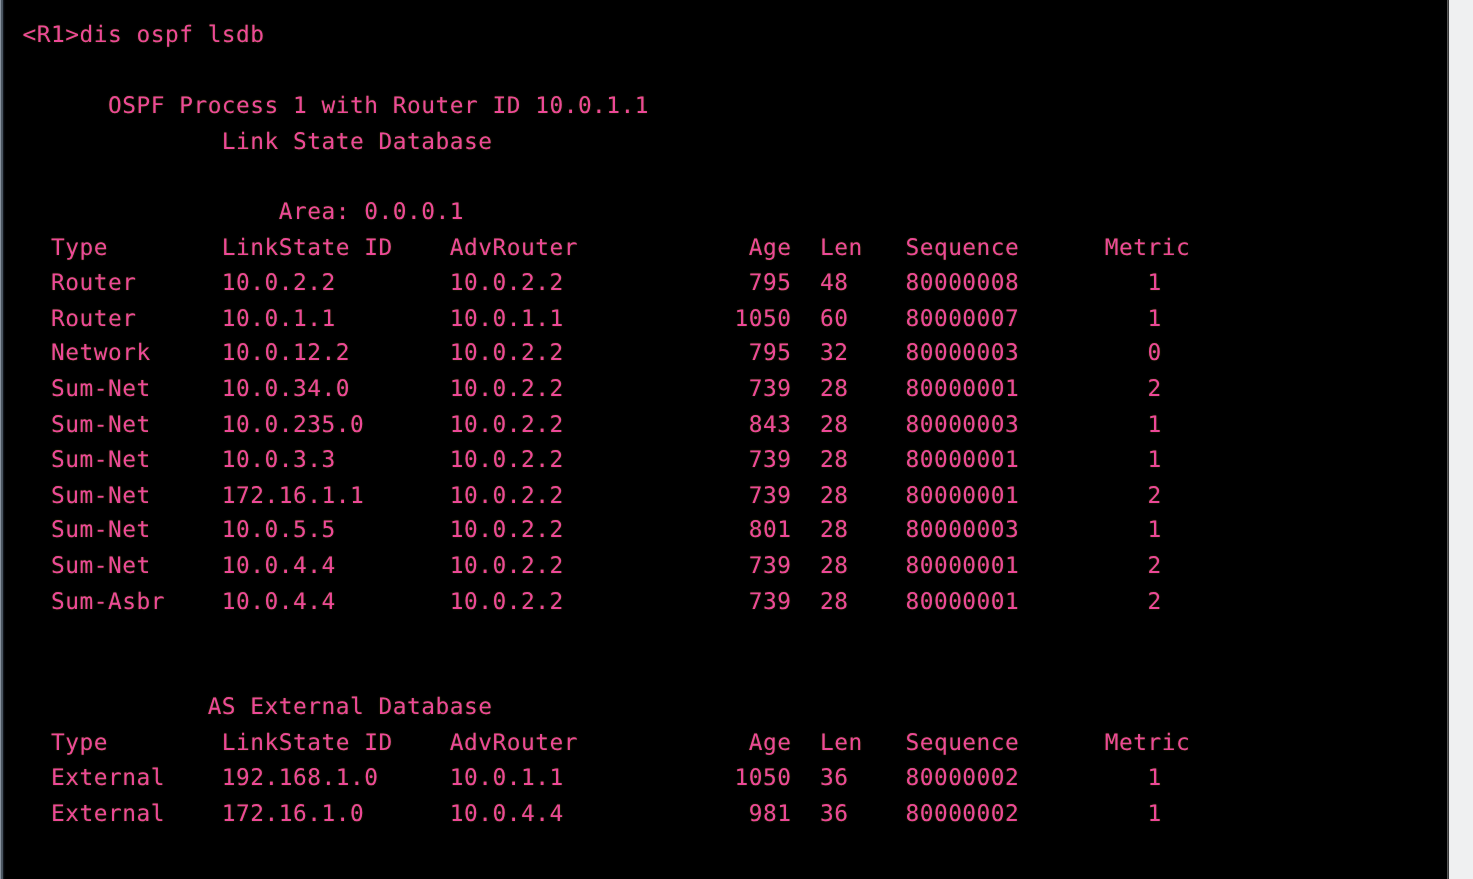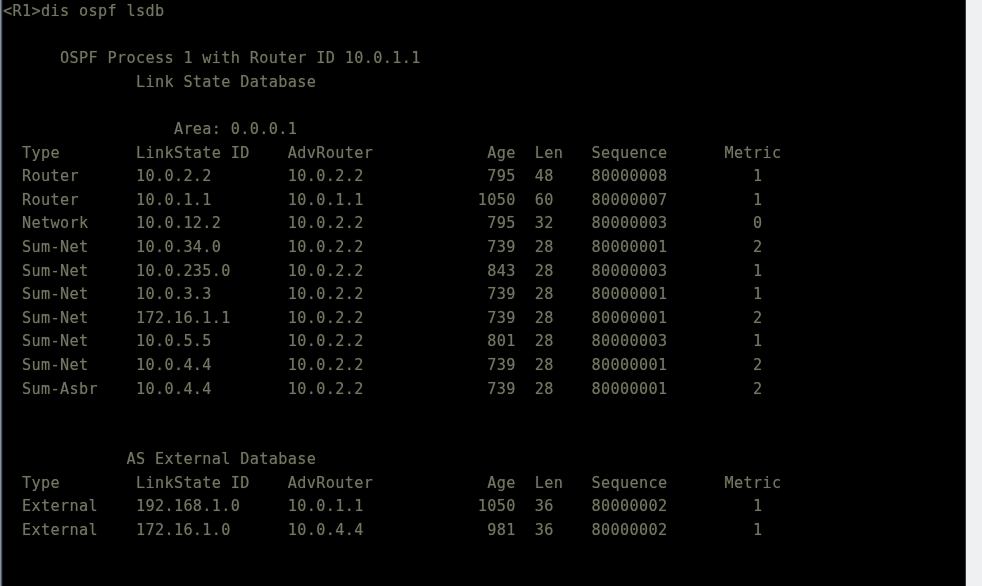--- a/index.html
+++ b/index.html
@@ -35,25 +35,25 @@
     position: absolute;
     left: 3px;
     top: 0;
     right: 18px;
     bottom: 0;
     background: #000000;
     overflow: hidden;
   }
   pre#console-text {
     margin: 0;
-    padding: 0;
+    padding: 12px;
     font-family: "DejaVu Sans Mono", "Liberation Mono", monospace;
     font-size: 15.2px;
     line-height: 23.6px;
-    color: #737373;
+    color: #ec4899;
     white-space: pre;
     letter-spacing: 0.35px;
     text-shadow: 0 0 1px rgba(215,215,0,0.35);
   }
   .cut-line {
     position: absolute;
     left: 3px;
     top: -18px;
     font-family: "DejaVu Sans Mono", "Liberation Mono", monospace;
     font-size: 15.2px;

